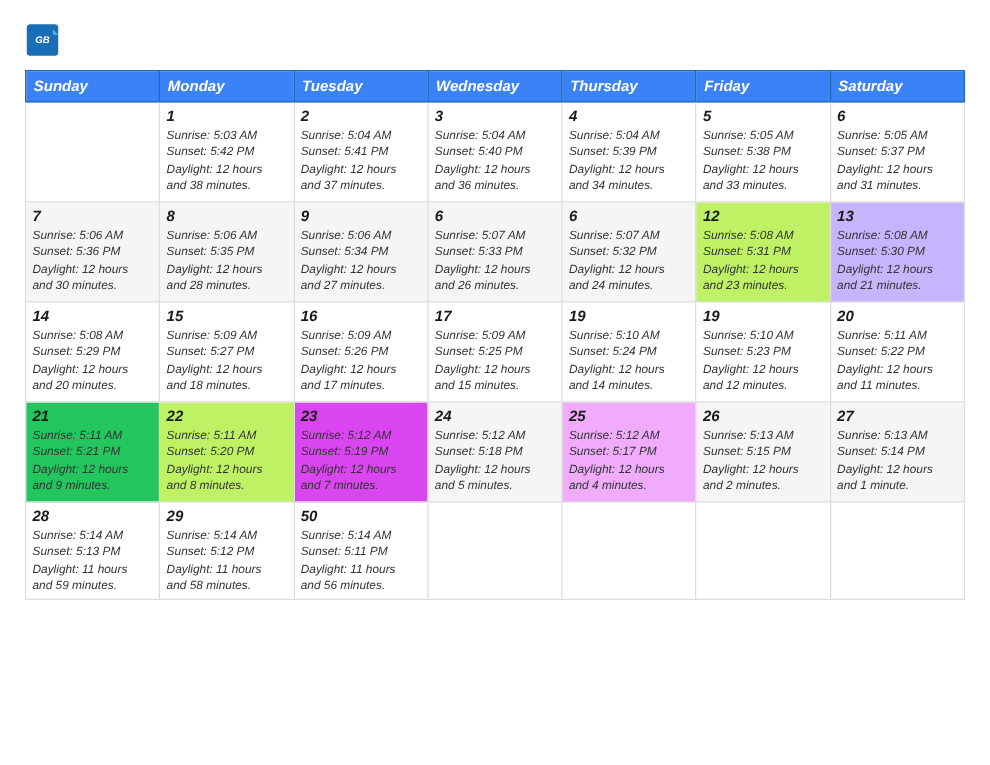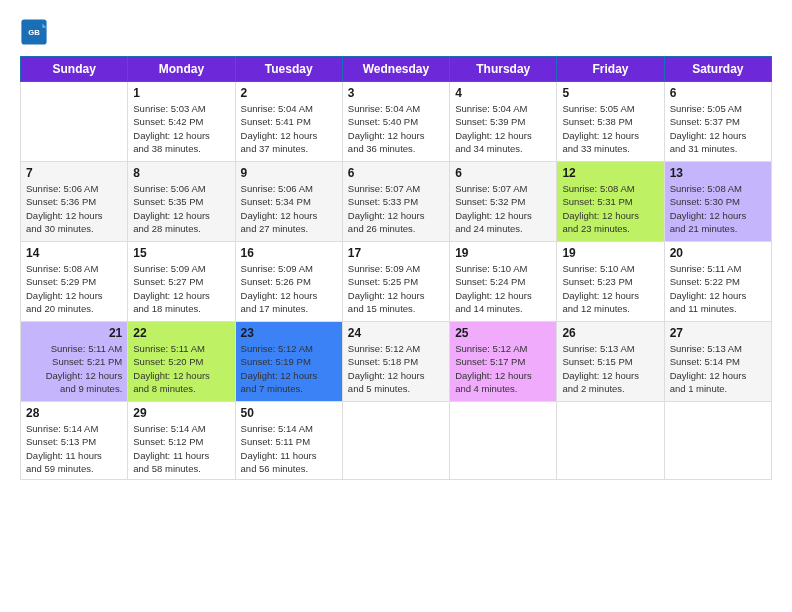--- a/index.html
+++ b/index.html
@@ -7,20 +7,21 @@
       width: 792px;
       height: 612px;
       font-family: Arial, sans-serif;
       background: #fff;
       overflow: hidden;
     }
     .page {
       width: 792px;
       height: 612px;
       padding: 18px 20px 10px 20px;
+      font-style: italic;
     }
     .header {
       display: flex;
       justify-content: space-between;
       align-items: flex-start;
       margin-bottom: 10px;
     }
     .logo {
       display: flex;
       align-items: center;
@@ -51,26 +52,26 @@
     .location {
       font-size: 14px;
       color: #333;
     }
     .calendar {
       width: 100%;
       border-collapse: collapse;
       border: 1px solid #ccc;
     }
     .calendar th {
-      background: #6d28d9;
+      background: #3b82f6;
       color: #fff;
       font-size: 12px;
       font-weight: bold;
       padding: 5px 6px;
-      text-align: center;
+      text-align: left;
       border: 1px solid #1a6eb5;
     }
     .calendar td {
       vertical-align: top;
       border: 1px solid #ddd;
       padding: 4px 5px;
       width: calc(100% / 7);
       min-height: 72px;
       background: #fff;
     }
@@ -215,29 +216,29 @@
           <td>
             <span class="day-num">19</span>
             <div class="day-info">Sunrise: 5:10 AM<br>Sunset: 5:23 PM<br>Daylight: 12 hours<br>and 12 minutes.</div>
           </td>
           <td>
             <span class="day-num">20</span>
             <div class="day-info">Sunrise: 5:11 AM<br>Sunset: 5:22 PM<br>Daylight: 12 hours<br>and 11 minutes.</div>
           </td>
         </tr>
         <tr class="week-row">
-          <td style="background: #c4b5fd; text-align: right;">
+          <td style="background: #22c55e;">
             <span class="day-num">21</span>
             <div class="day-info">Sunrise: 5:11 AM<br>Sunset: 5:21 PM<br>Daylight: 12 hours<br>and 9 minutes.</div>
           </td>
           <td style="background: #bef264;">
             <span class="day-num">22</span>
             <div class="day-info">Sunrise: 5:11 AM<br>Sunset: 5:20 PM<br>Daylight: 12 hours<br>and 8 minutes.</div>
           </td>
-          <td style="background: #3b82f6;">
+          <td style="background: #d946ef;">
             <span class="day-num">23</span>
             <div class="day-info">Sunrise: 5:12 AM<br>Sunset: 5:19 PM<br>Daylight: 12 hours<br>and 7 minutes.</div>
           </td>
           <td style="background: rgb(245, 245, 245);">
             <span class="day-num">24</span>
             <div class="day-info">Sunrise: 5:12 AM<br>Sunset: 5:18 PM<br>Daylight: 12 hours<br>and 5 minutes.</div>
           </td>
           <td style="background: #f0abfc;">
             <span class="day-num">25</span>
             <div class="day-info">Sunrise: 5:12 AM<br>Sunset: 5:17 PM<br>Daylight: 12 hours<br>and 4 minutes.</div>

